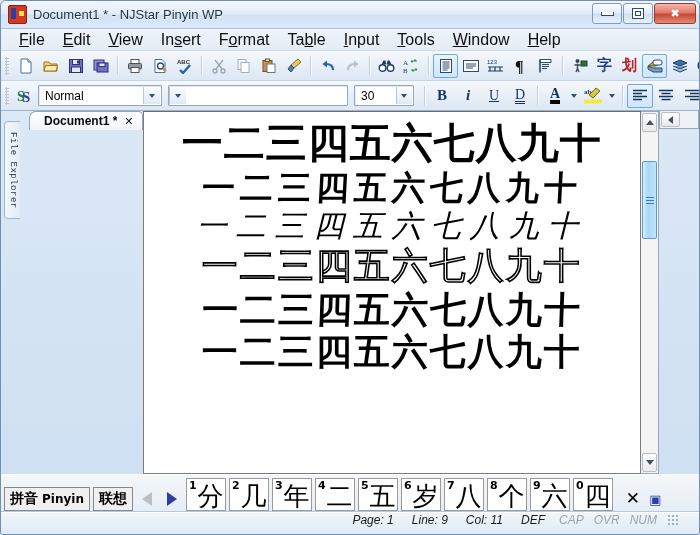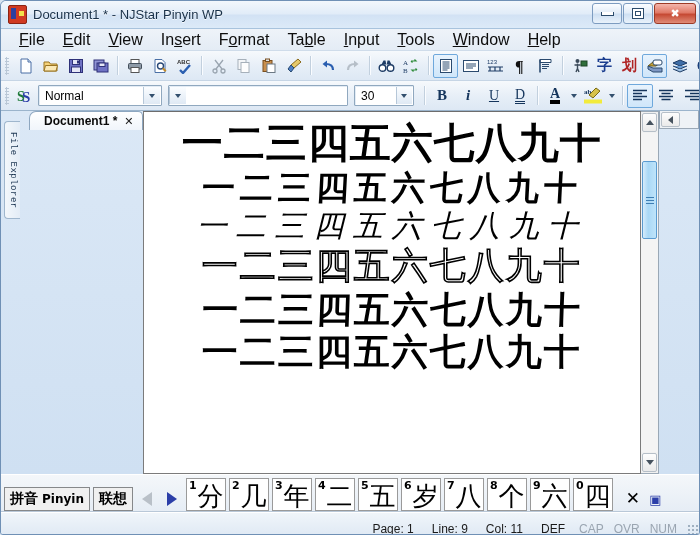--- a/index.html
+++ b/index.html
@@ -265,23 +265,23 @@
     width:26px;height:26px;display:flex;align-items:center;justify-content:center;
     font-size:17px;color:#000;flex:0 0 auto;margin-left:4px;
   }
   .ime-tail{
     width:13px;height:24px;flex:0 0 auto;display:flex;align-items:center;justify-content:center;
     font-size:13px;color:#2b3ea8;font-weight:bold;
   }
 
   
   .statusbar{
-    height:23px;display:flex;align-items:flex-end;justify-content:flex-end;gap:0;
+    height:23px;display:flex;align-items:flex-start;justify-content:flex-end;gap:0;
     background:linear-gradient(180deg,#f0f5fa 0%,#dfe9f4 100%);
-    border-top:1px solid #fff;padding-right:0;
+    border-top:1px solid #fff;padding-right:20px;font-style:italic;
   }
   .st-cell{font-size:12px;color:#1a1a1a;padding:0 9px;white-space:nowrap;}
   .st-cell.dim{color:#9aa5b1;padding:0 5px;}
   .st-grip{
     width:13px;height:13px;margin-left:4px;
     background-image:radial-gradient(circle,#9fb0c0 1px,transparent 1.2px);
     background-size:4px 4px;background-position:right bottom;
   }
 </style>
 </head>

